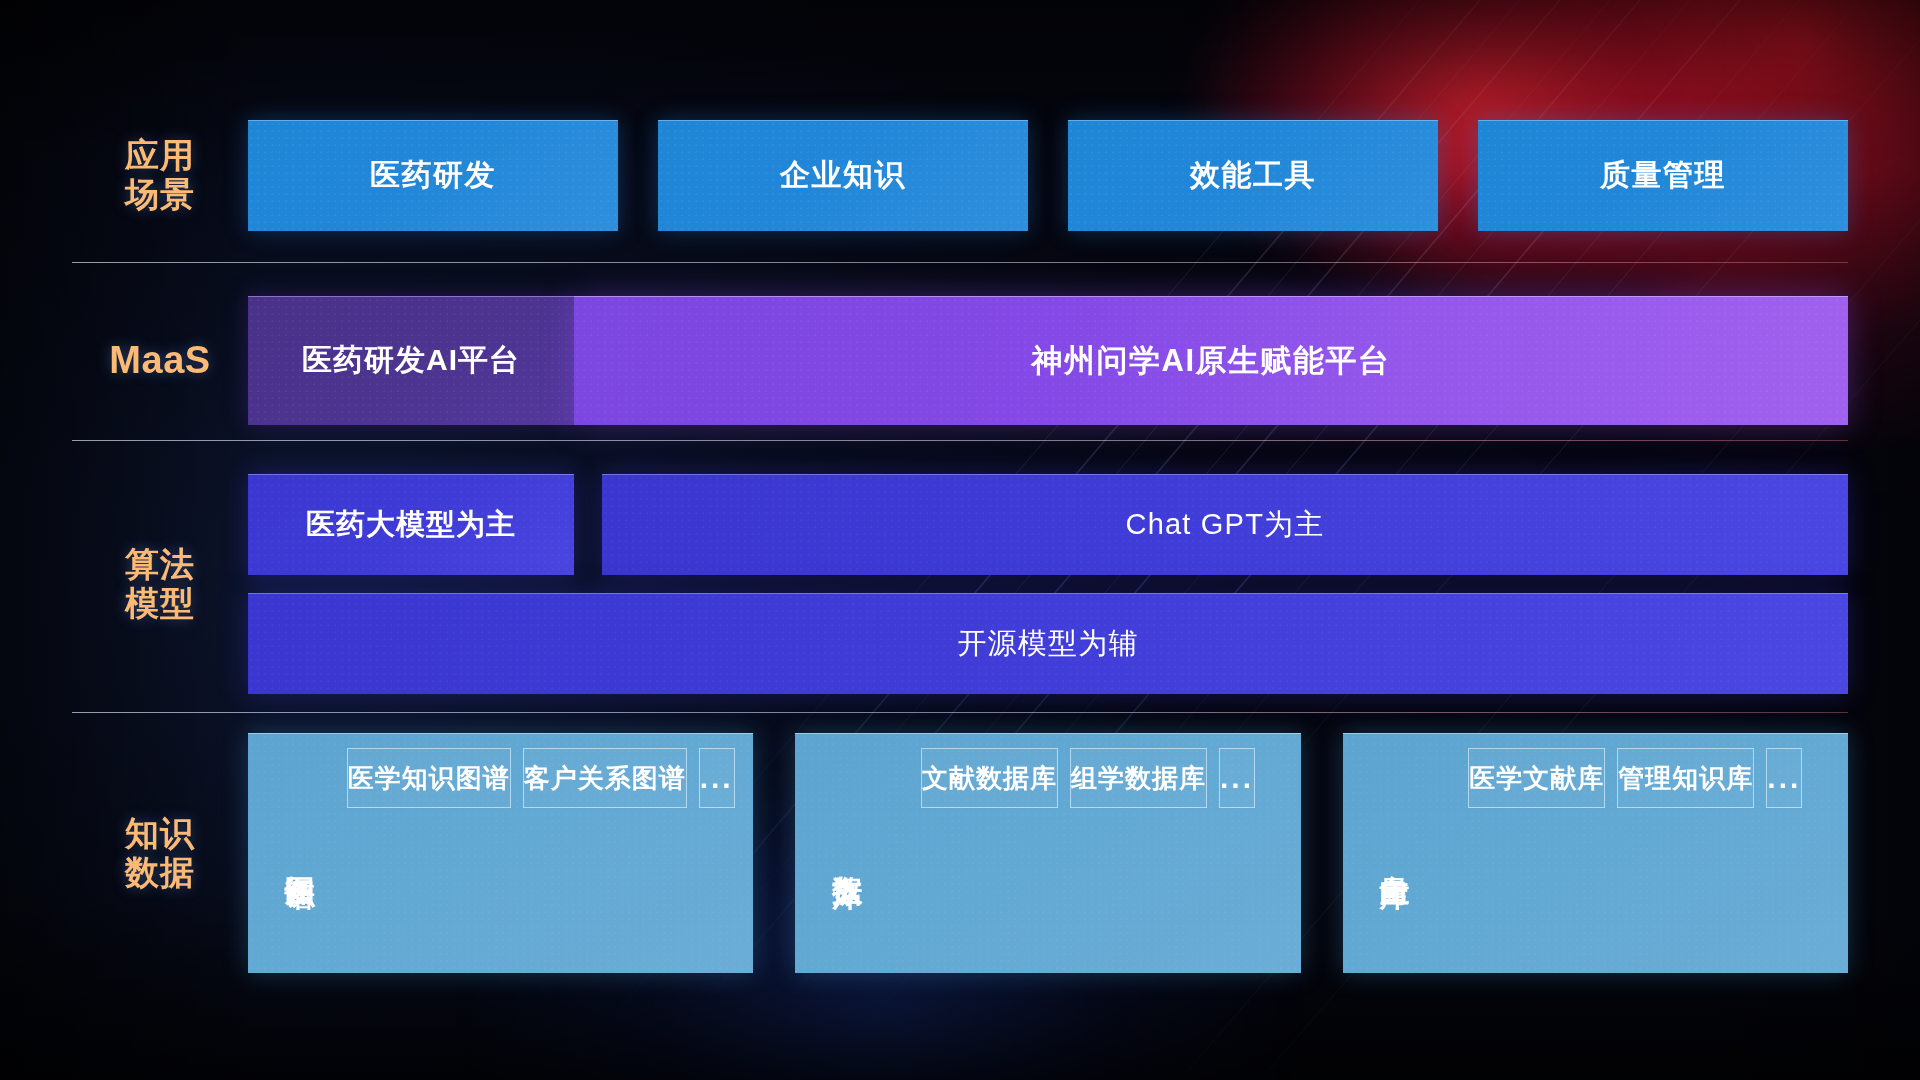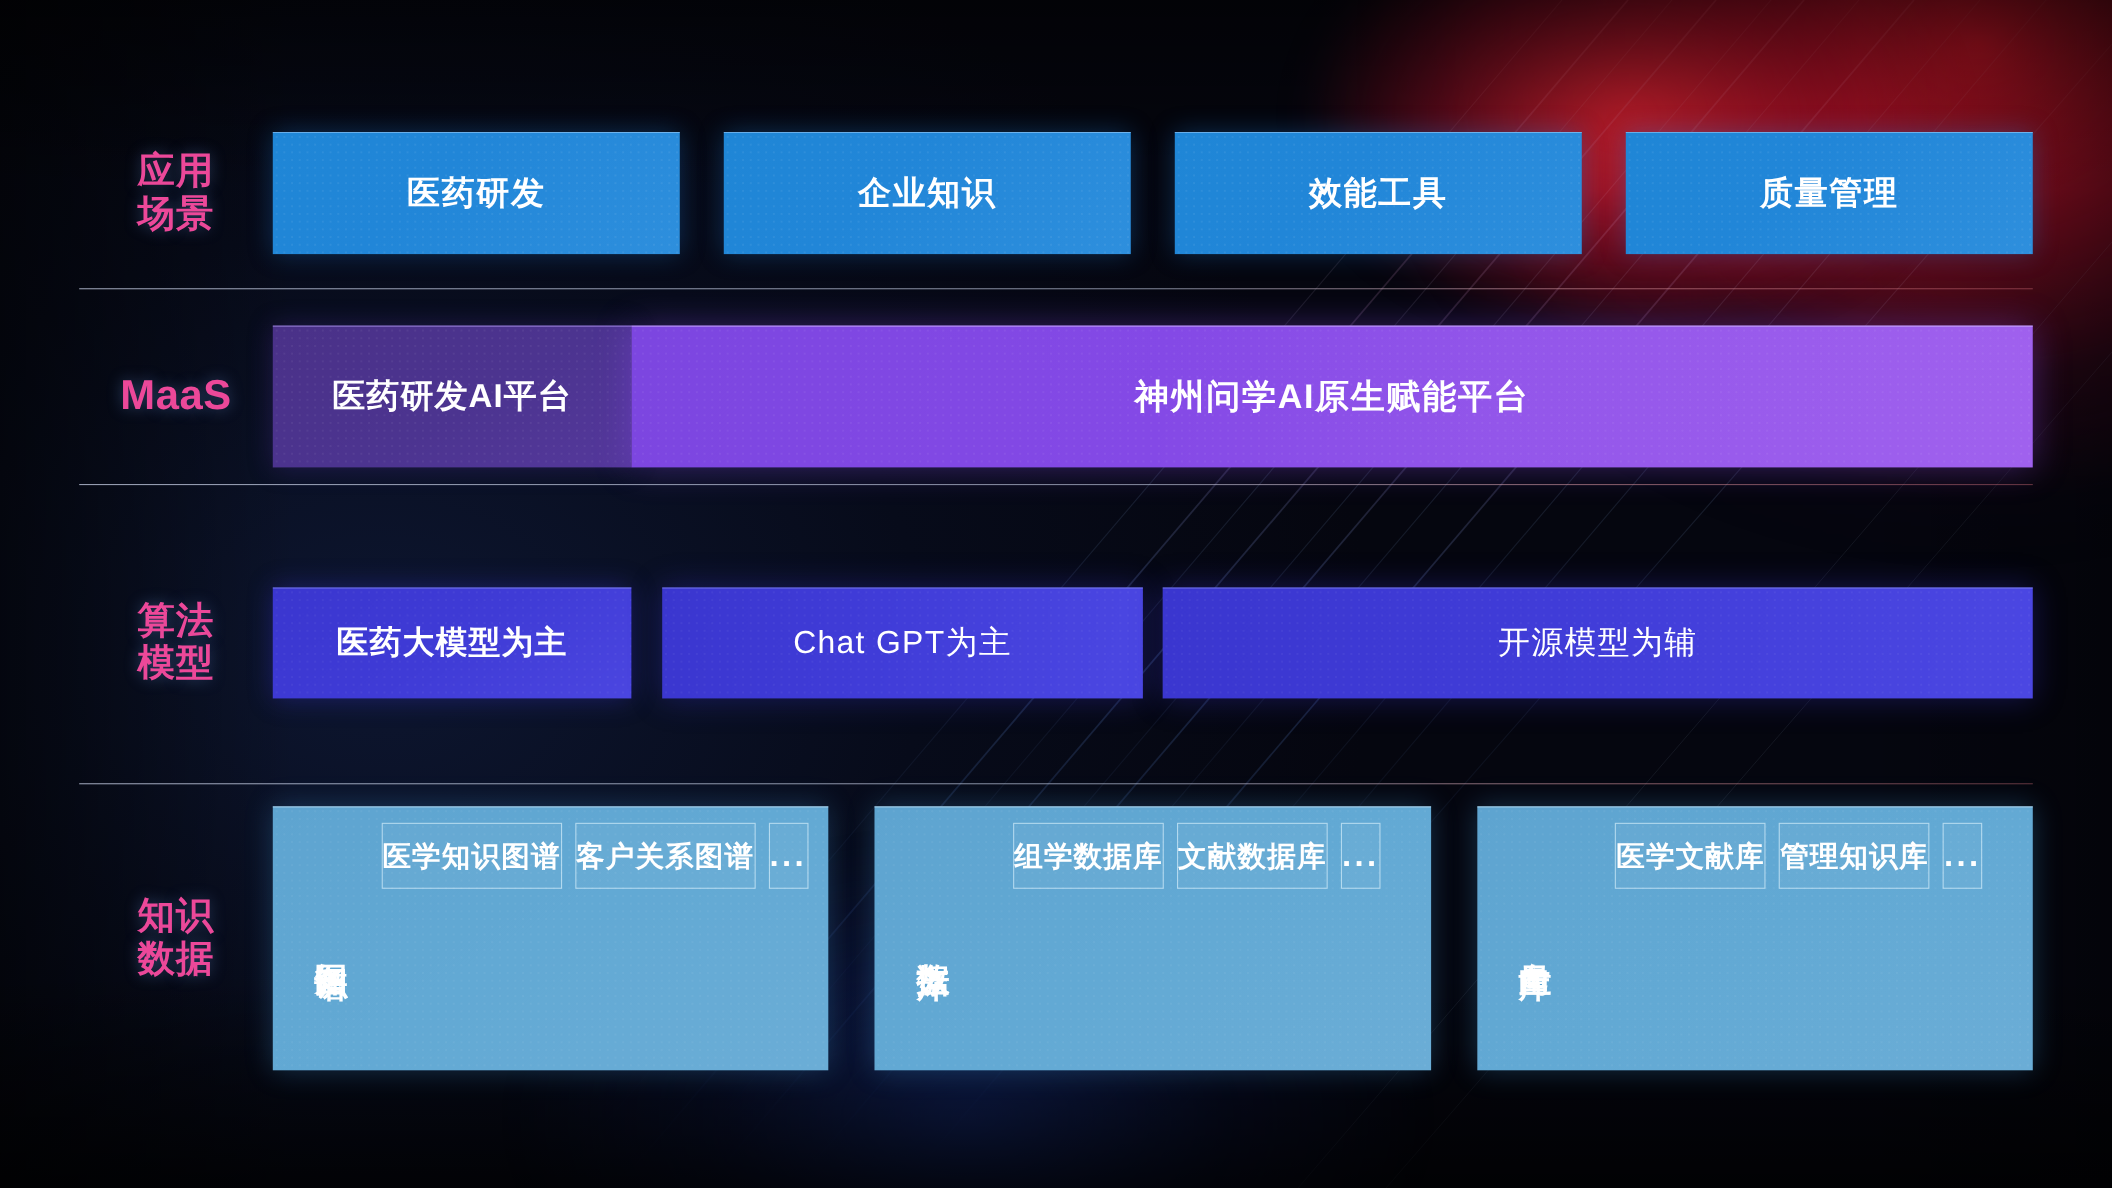--- a/index.html
+++ b/index.html
@@ -82,21 +82,21 @@
     position: absolute;
     left: 72px;
     width: 1776px;
     display: flex;
     align-items: center;
   }
 
   .row-label {
     width: 176px;
     flex: 0 0 176px;
-    color: #ec4899;
+    color: #fdba74;
     font-size: 34px;
     font-weight: 700;
     line-height: 1.16;
     text-align: center;
     letter-spacing: 1px;
     text-shadow: 0 0 14px rgba(120,170,255,0.35);
     white-space: pre-line;
   }
   .row-label.maas {
     font-size: 38px;
@@ -193,21 +193,21 @@
     background-image: radial-gradient(rgba(255,255,255,0.12) 1px, transparent 1px);
     background-size: 7px 7px;
     opacity: 0.45;
     pointer-events: none;
   }
 
   
   .algo-row { top: 466px; height: 236px; }
   .algo-stack {
     display: flex;
-    flex-direction: row;
+    flex-direction: column;
     gap: 18px;
     width: 100%;
   }
   .algo-line {
     display: flex;
     gap: 28px;
     width: 100%;
   }
   .algo-left {
     flex: 0 0 326px;
@@ -422,22 +422,22 @@
           <div class="know-items">
             <div class="know-item">医学知识图谱</div>
             <div class="know-item">客户关系图谱</div>
             <div class="know-item ellipsis">...</div>
           </div>
         </div>
 
         <div class="know-group">
           <div class="know-title">数据库</div>
           <div class="know-items">
+            <div class="know-item">文献数据库</div>
             <div class="know-item">组学数据库</div>
-            <div class="know-item">文献数据库</div>
             <div class="know-item ellipsis">...</div>
           </div>
         </div>
 
         <div class="know-group">
           <div class="know-title">向量库</div>
           <div class="know-items">
             <div class="know-item">医学文献库</div>
             <div class="know-item">管理知识库</div>
             <div class="know-item ellipsis">...</div>

